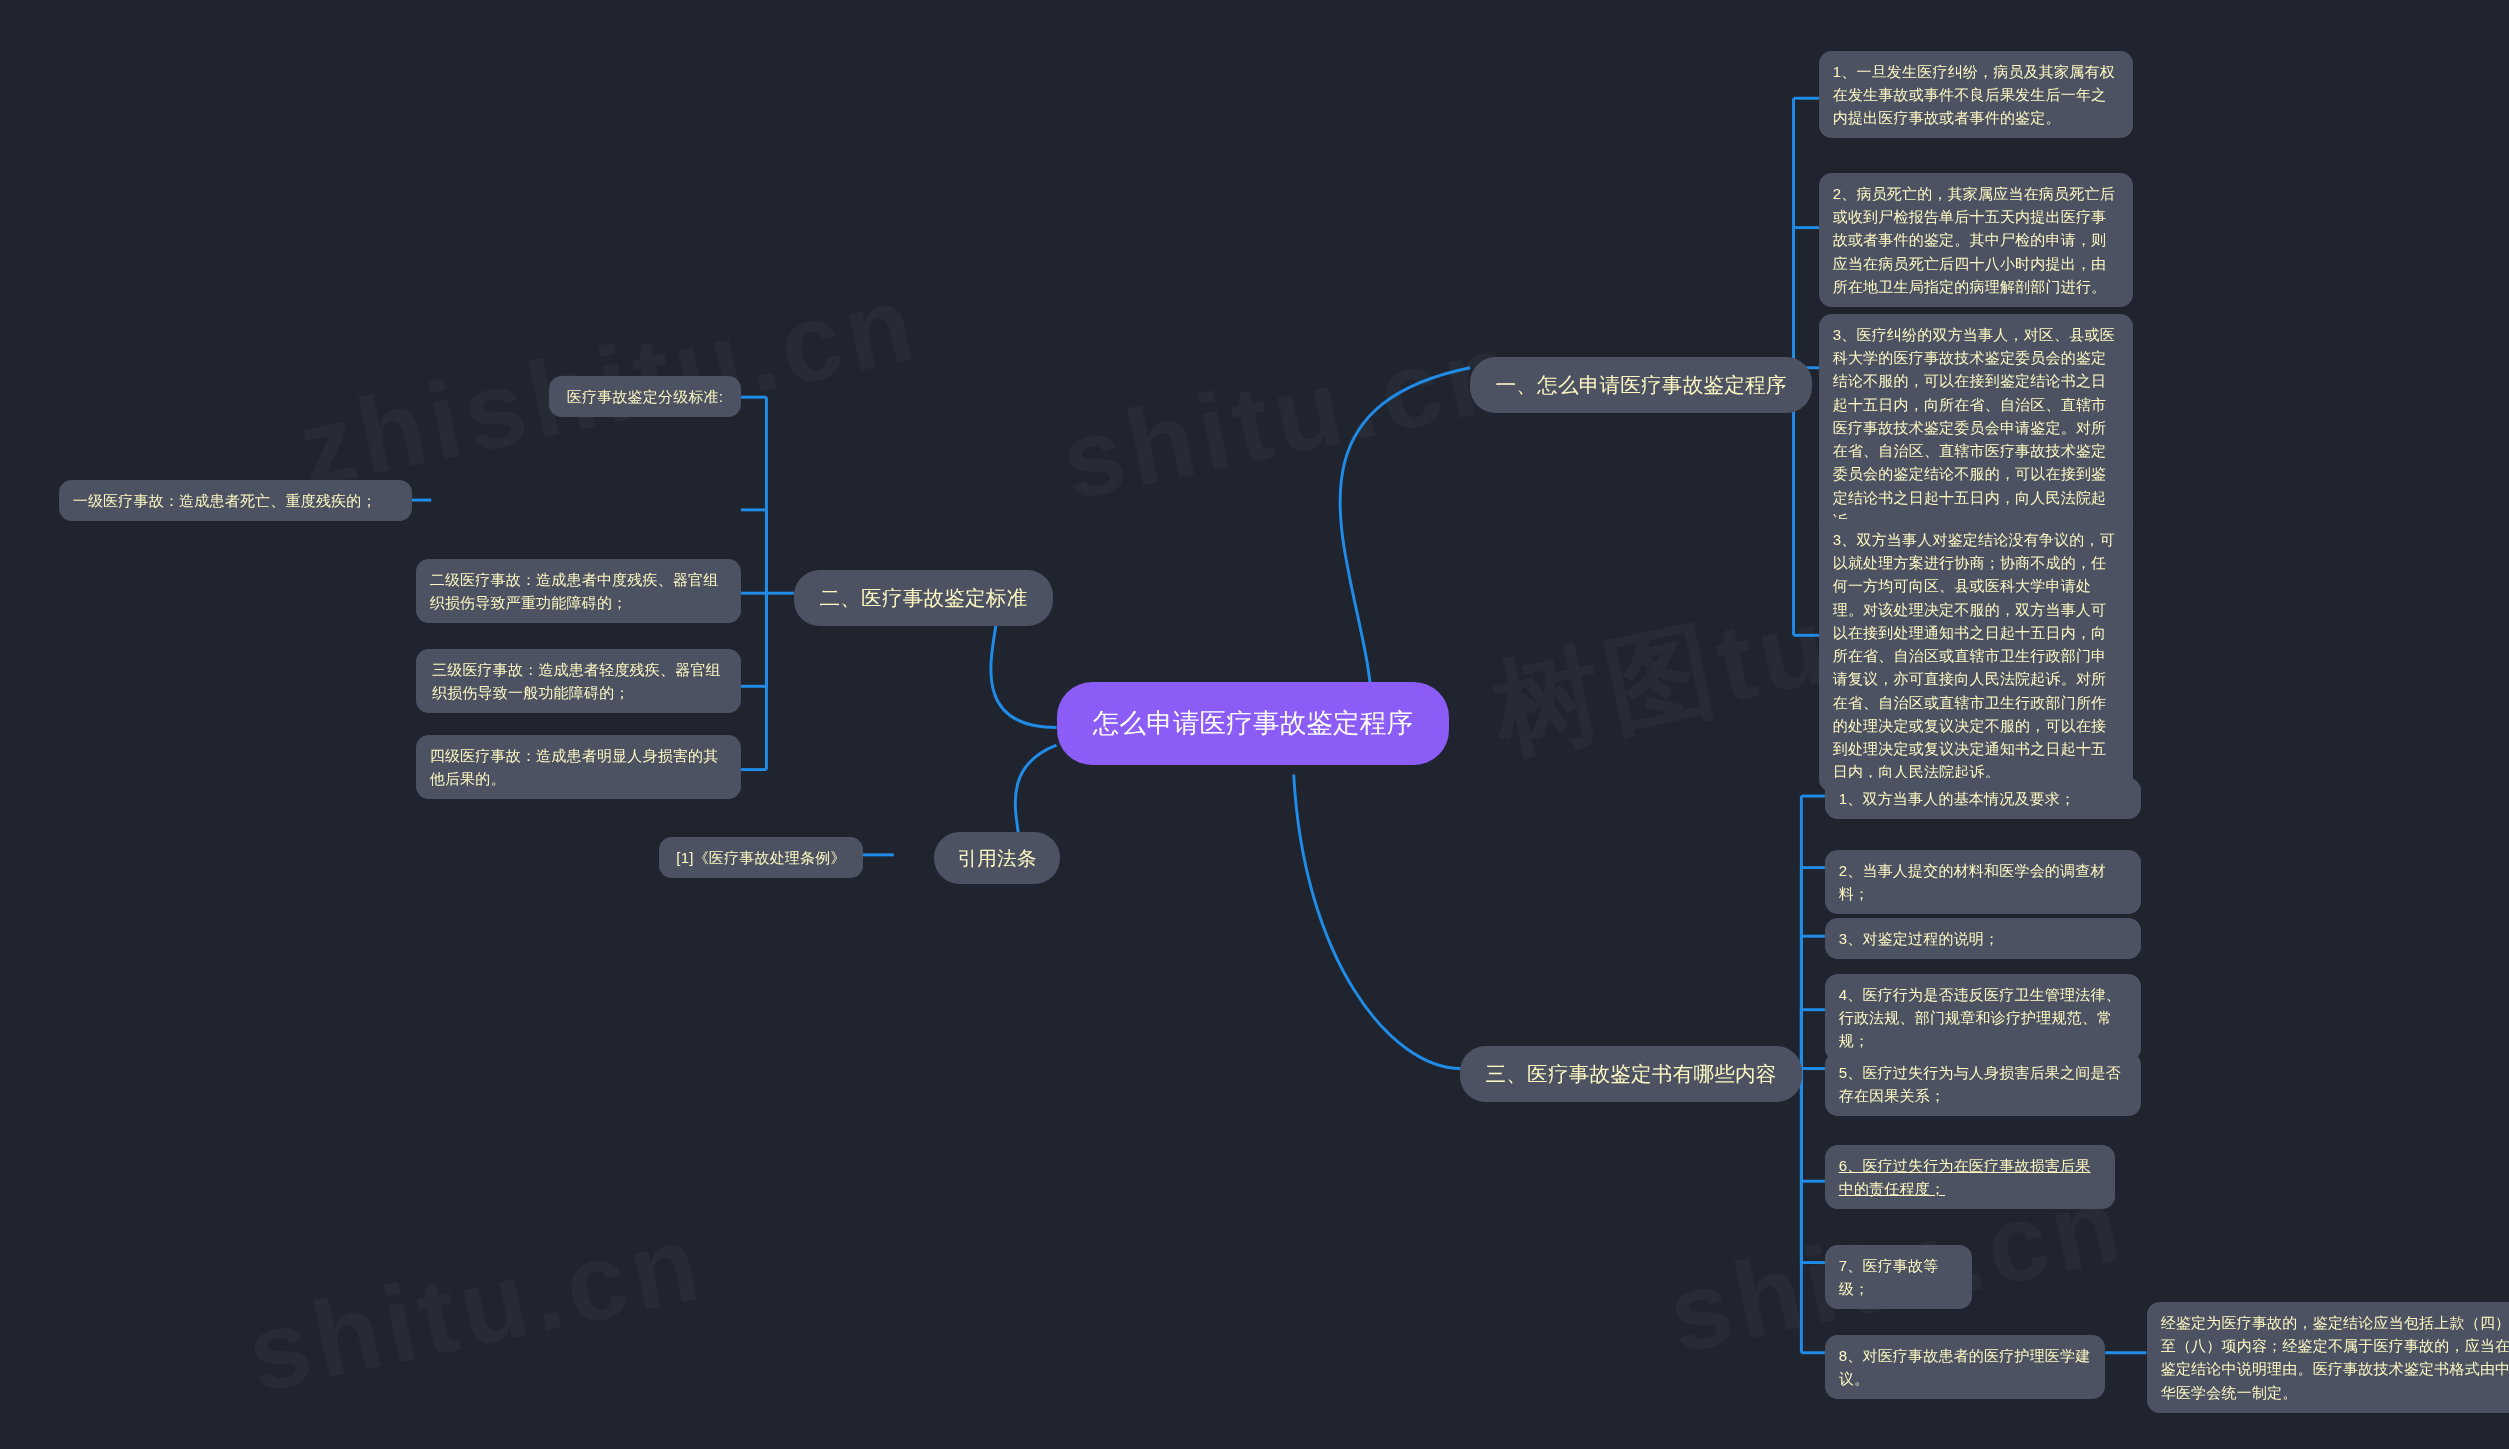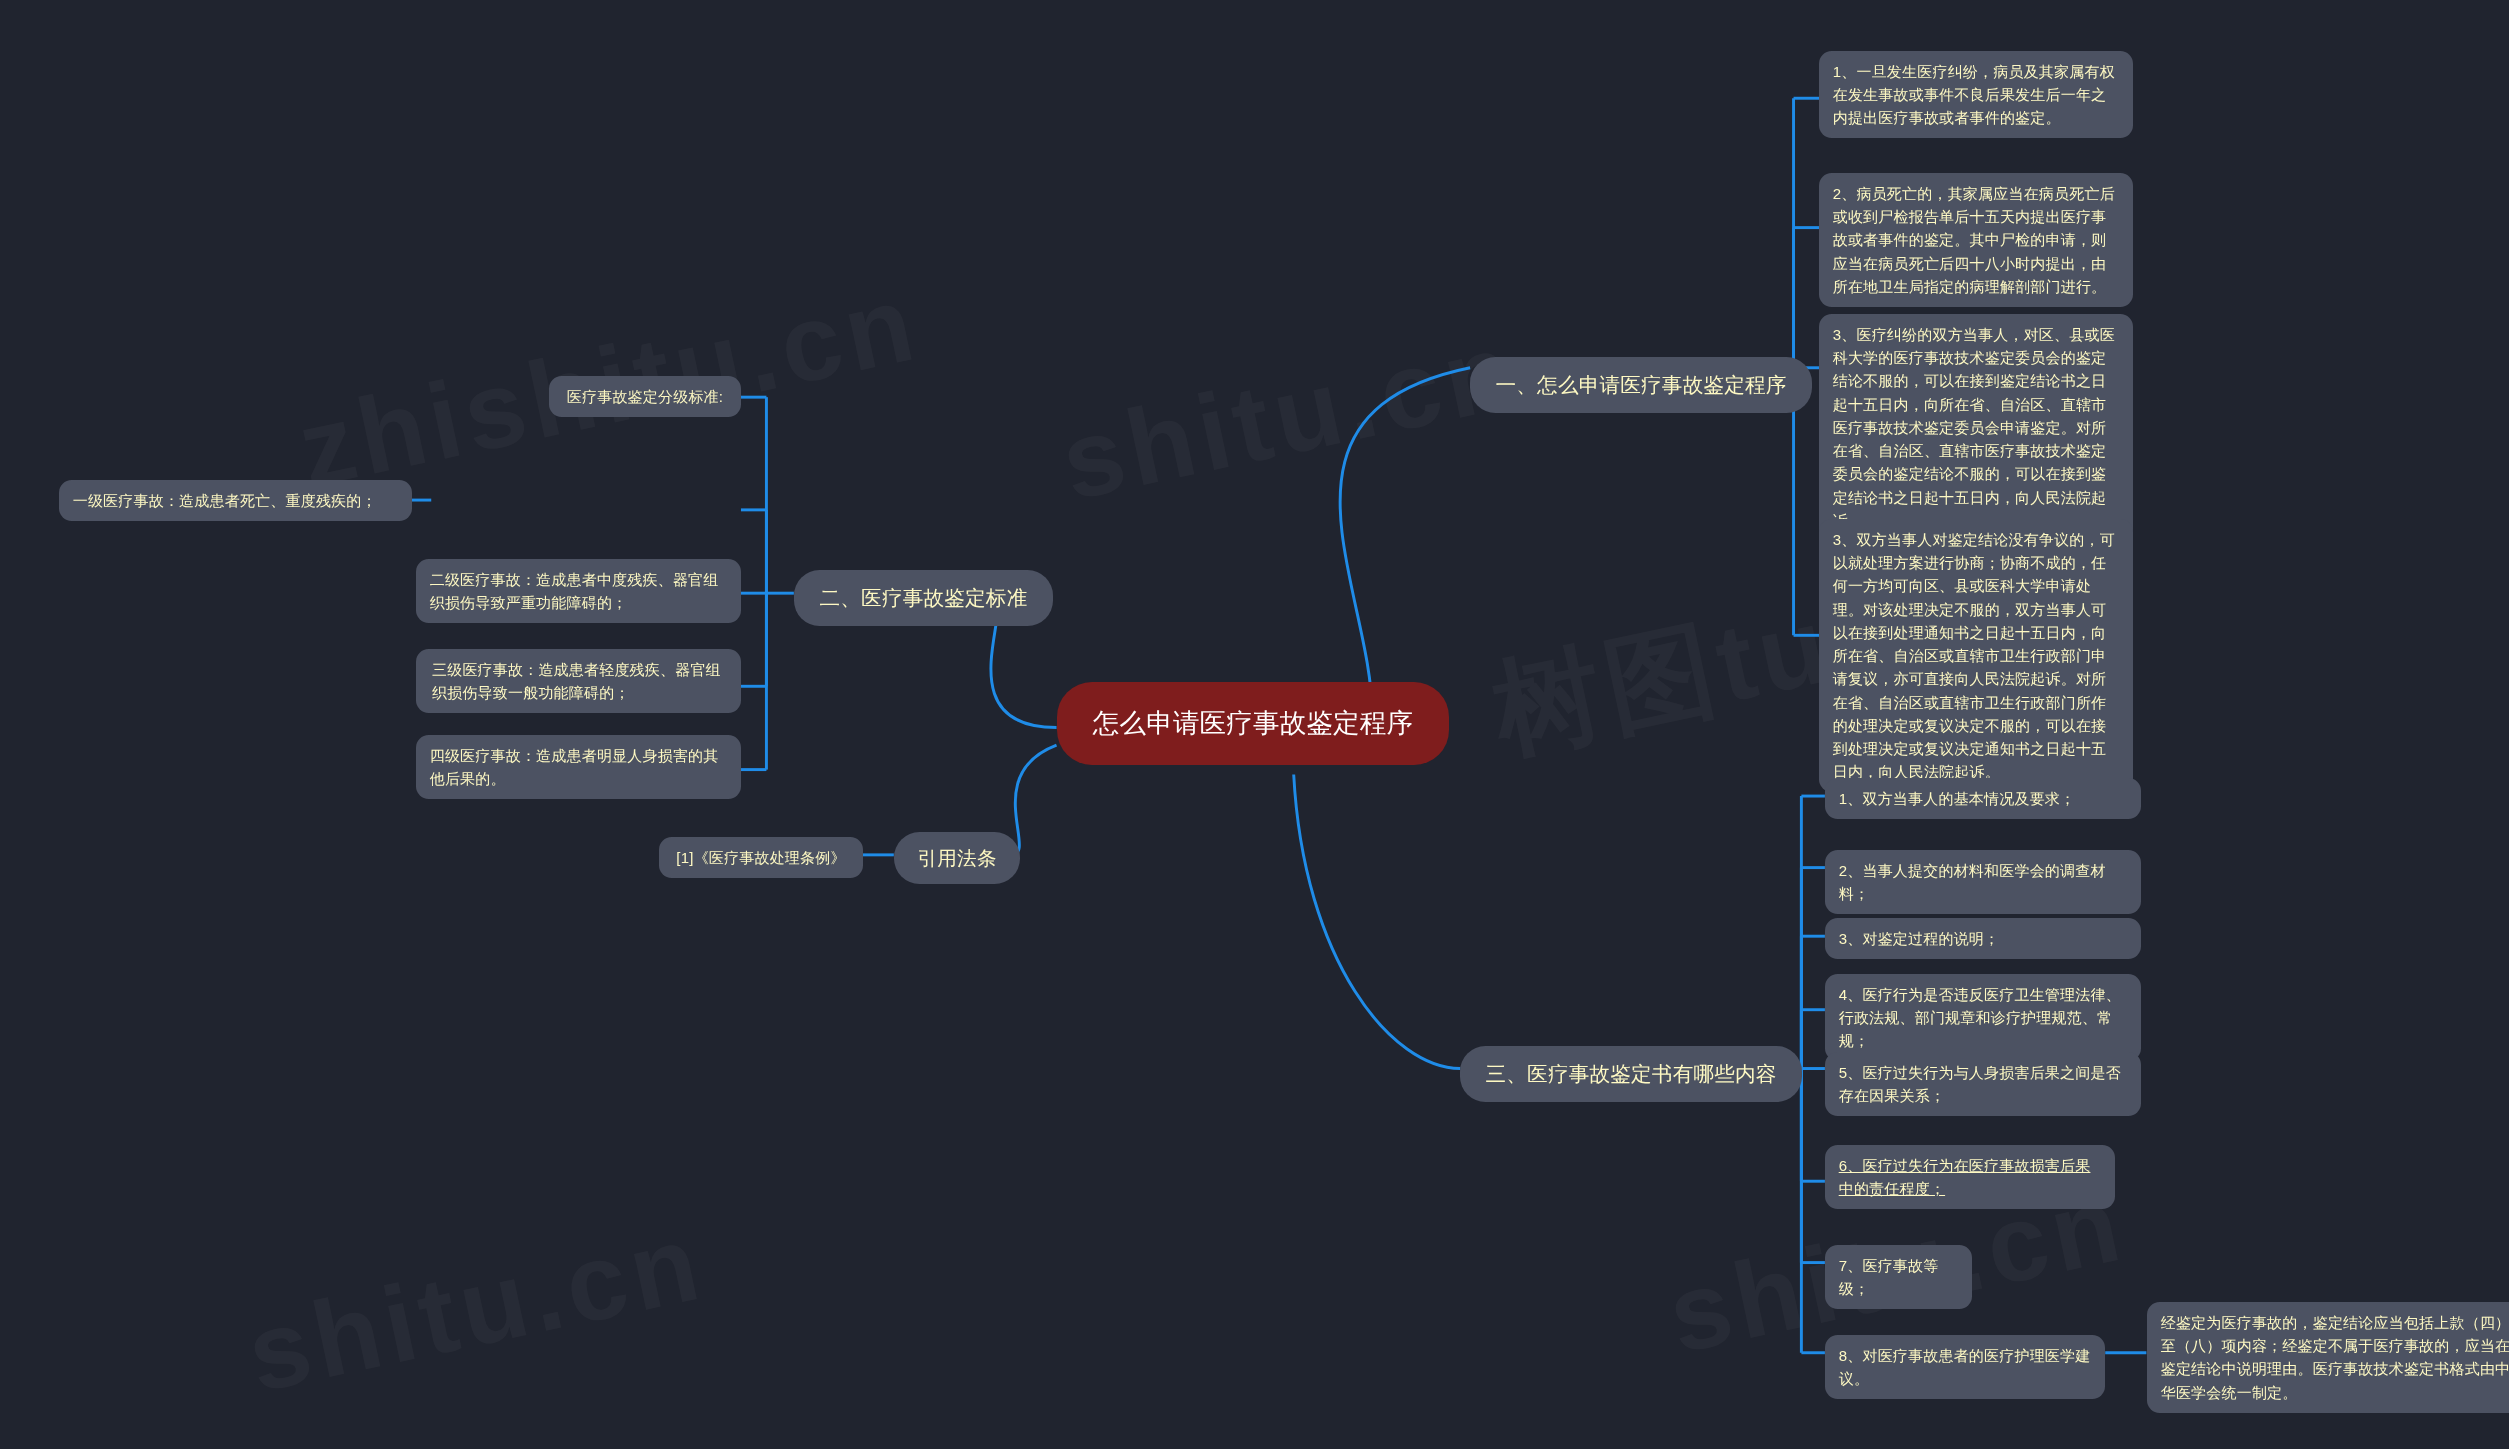--- a/index.html
+++ b/index.html
@@ -44,21 +44,21 @@
   }
   .node.leaf   { font-size: 15px; border-radius: 12.7px; }
   .node.branch {
     font-size: 20.6px;
     background: #4c5262;
     border-radius: 25.5px;
     padding: 11.8px 25.5px;
     white-space: nowrap;
   }
   .node.center {
-    background: #7f1d1d;
+    background: #8b5cf6;
     color: #ffffff;
     font-size: 26.5px;
     border-radius: 35px;
     padding: 21.6px 25.5px;
     text-align: center;
     line-height: 1.5;
     white-space: pre-wrap;
   }
 </style>
 </head>
@@ -140,21 +140,21 @@
 
   <div class="node branch" style="left:794px; top:570px;">二、医疗事故鉴定标准</div>
 
   <div class="node leaf" style="left:549px; top:376px; width:192px; text-align:center;">医疗事故鉴定分级标准:</div>
   <div class="node leaf" style="left:416px; top:559px; width:325px;">二级医疗事故：造成患者中度残疾、器官组织损伤导致严重功能障碍的；</div>
   <div class="node leaf" style="left:416px; top:649px; width:325px;padding-left:16px;">三级医疗事故：造成患者轻度残疾、器官组织损伤导致一般功能障碍的；</div>
   <div class="node leaf" style="left:416px; top:735px; width:325px;">四级医疗事故：造成患者明显人身损害的其他后果的。</div>
 
   <div class="node leaf" style="left:59px; top:480px; width:353px;">一级医疗事故：造成患者死亡、重度残疾的；</div>
 
-  <div class="node branch" style="left:894px; top:832px; font-size:19.6px; padding:10.8px 23.5px;">引用法条</div>
+  <div class="node branch" style="left:934px; top:832px; font-size:19.6px; padding:10.8px 23.5px;">引用法条</div>
   <div class="node leaf" style="left:659px; top:837px; width:204px; text-align:center;">[1]《医疗事故处理条例》</div>
 
   <div class="node branch" style="left:1460px; top:1046px;">三、医疗事故鉴定书有哪些内容</div>
 
   <div class="node leaf" style="left:1825px; top:778px; width:316px;">1、双方当事人的基本情况及要求；</div>
   <div class="node leaf" style="left:1825px; top:850px; width:316px;">2、当事人提交的材料和医学会的调查材料；</div>
   <div class="node leaf" style="left:1825px; top:918px; width:316px;">3、对鉴定过程的说明；</div>
   <div class="node leaf" style="left:1825px; top:974px; width:316px;">4、医疗行为是否违反医疗卫生管理法律、行政法规、部门规章和诊疗护理规范、常规；</div>
   <div class="node leaf" style="left:1825px; top:1052px; width:316px;">5、医疗过失行为与人身损害后果之间是否存在因果关系；</div>
   <div class="node leaf" style="left:1825px; top:1145px; width:290px;text-decoration:underline;">6、医疗过失行为在医疗事故损害后果中的责任程度；</div>

